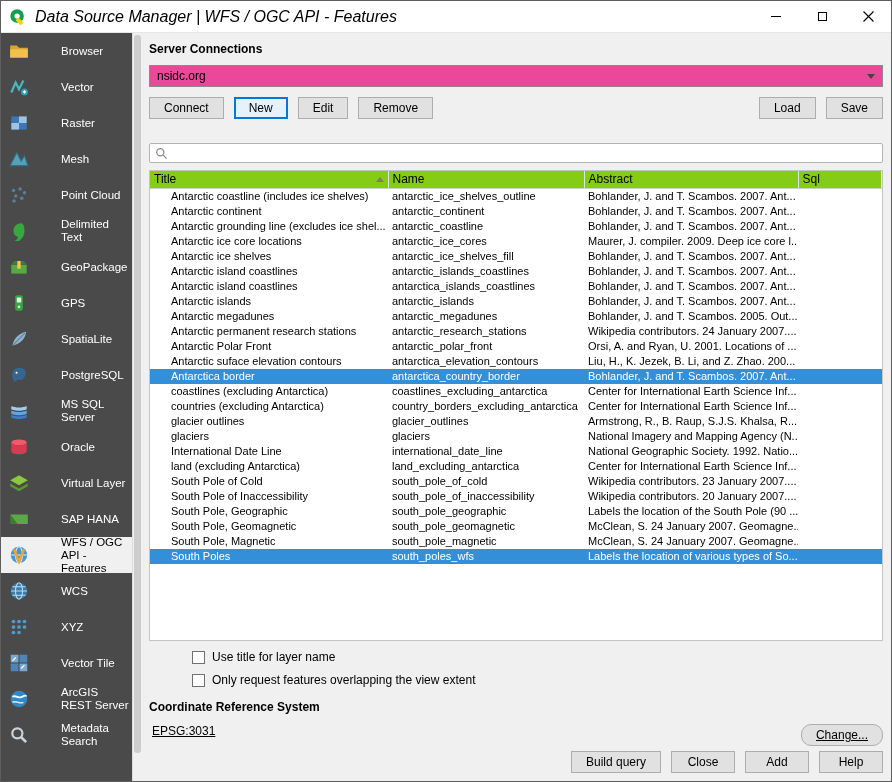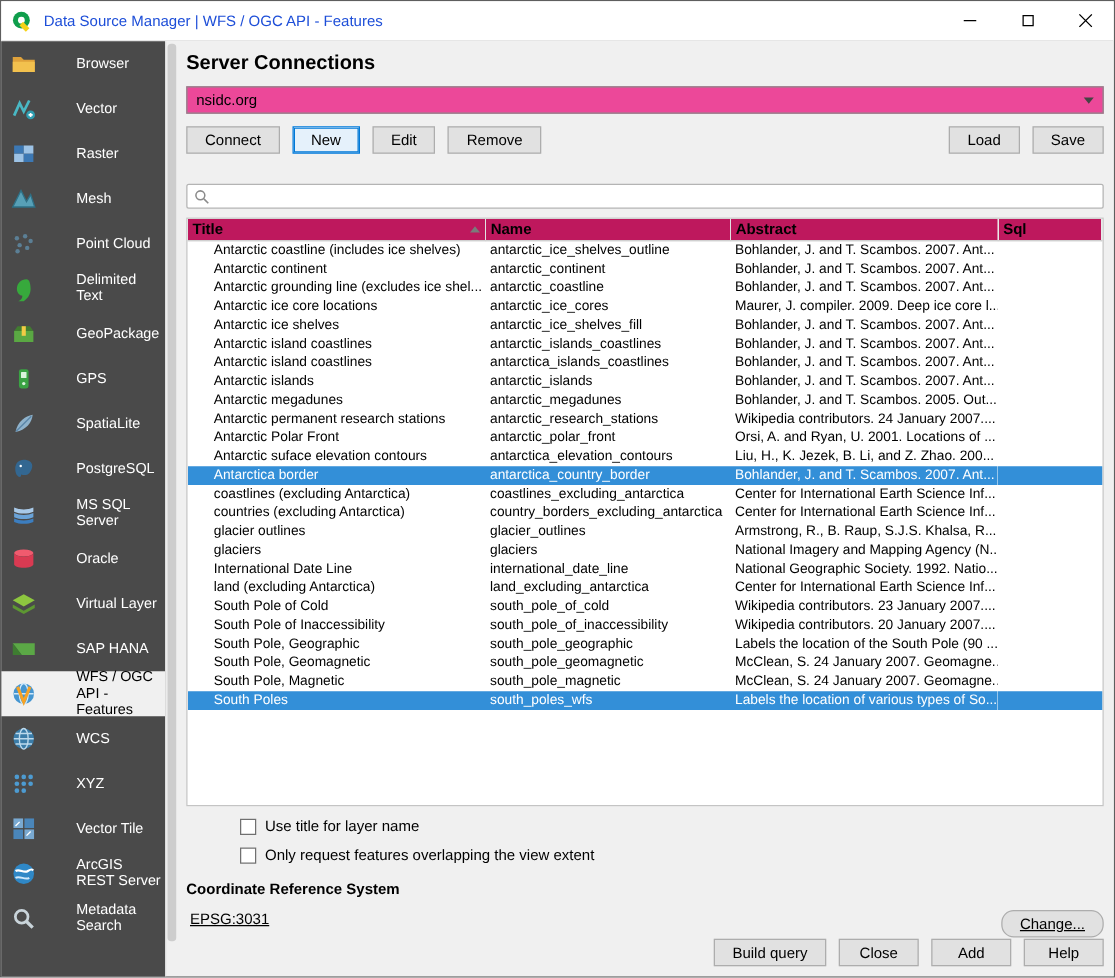--- a/index.html
+++ b/index.html
@@ -7,54 +7,54 @@
   body { font-family:"Liberation Sans", sans-serif; font-size:12px; color:#000; background:#888; }
   :root{
     --sel:#338fd8; --accent:#0078d7; --sbbg:#4a4a4a; --sbsel:#f0f0f0;
   }
   .window { width:892px; height:782px; display:flex; flex-direction:column; background:#f0f0f0; border:1px solid #5e5e5e; }
 
   
   .titlebar { height:32px; flex:0 0 32px; background:#ffffff; display:flex; align-items:center; border-bottom:1px solid #e6e6e6; }
   .app-icon { width:18px; height:18px; margin:0 8px 0 8px; flex:0 0 18px; }
   .app-icon svg { width:18px; height:18px; display:block; }
-  .title { font-size:12px; color:#1d4ed8; flex:1 1 auto; white-space:nowrap; overflow:hidden; }
+  .title { font-size:16px; color:#000000; flex:1 1 auto; white-space:nowrap; overflow:hidden;font-style:italic; }
   .win-controls { display:flex; height:32px; }
   .win-btn { width:46px; height:32px; display:flex; align-items:center; justify-content:center; cursor:default; }
   .glyph-min { width:10px; height:1px; background:#000; display:block; }
   .glyph-max { width:9px; height:9px; border:1px solid #000; display:block; }
 
   
   .main { flex:1 1 auto; display:flex; min-height:0; }
   .sidebar { width:131px; flex:0 0 131px; background:var(--sbbg); overflow:hidden; }
   .sb-item { height:36px; display:flex; align-items:center; gap:7px; padding:0 3px 0 7px; color:#fff; cursor:default; }
   .sb-item.selected { background:var(--sbsel); color:#000; }
   .sb-icon { width:22px; height:22px; flex:0 0 22px; }
   .sb-icon svg { width:22px; height:22px; display:block; }
   .sb-label { font-size:11.5px; line-height:13px;margin-left:24px; }
   .sidebar-scroll { width:10px; flex:0 0 10px; background:#f0f0f0; border-left:1px solid #dcdcdc; position:relative; }
   .sidebar-scroll .thumb { position:absolute; top:2px; left:1px; width:7px; height:96%; background:#cdcdcd; border-radius:3px; }
 
   
   .content { flex:1 1 auto; display:flex; flex-direction:column; padding:5px 8px 6px 7px; min-width:0; background:#f0f0f0; }
-  .section-label { font-weight:bold; font-size:16px; margin-top:4px; }
+  .section-label { font-weight:bold; font-size:12px; margin-top:4px; }
   .combo { height:22px; margin-top:9px; background:#ec4899; border:1px solid #8a8a8a; display:flex; align-items:center; padding:0 22px 0 7px; position:relative; font-size:12px; }
   .combo-arrow { position:absolute; right:7px; top:8px; width:0; height:0; border-left:4px solid transparent; border-right:4px solid transparent; border-top:5px solid #444; }
   .btn { height:22px; background:#e1e1e1; border:1px solid #adadad; font-size:12px; font-family:"Liberation Sans",sans-serif; padding:0 14px; color:#000; }
   .btn.focused { background:#e5f1fb; border-color:var(--accent); box-shadow:inset 0 0 0 1px var(--accent); }
   .btn-row { display:flex; gap:10px; margin-top:10px; }
   .btn-row .spacer { flex:1 1 auto; }
   .search { height:20px; margin-top:24px; border:1px solid #b4b4b4; border-radius:2px; background:#fff; display:flex; align-items:center; padding:0 5px; gap:5px; }
   .search svg { width:13px; height:13px; flex:0 0 13px; }
   .search input { flex:1 1 auto; border:none; outline:none; background:transparent; font-size:12px; font-family:"Liberation Sans",sans-serif; height:16px; }
 
   
   .table-wrap { margin-top:7px; height:471px; flex:0 0 471px; background:#fff; border:1px solid #c4c4c4; overflow:hidden; }
   table { border-collapse:collapse; width:100%; table-layout:fixed; }
-  thead th { background:#be185d; border-right:1px solid #e2e2e2; border-bottom:1px solid #d0d0d0; font-weight:bold; font-size:12px; text-align:left; height:17px; padding:0 4px; position:relative; white-space:nowrap; overflow:hidden; }
+  thead th { background:#84cc16; border-right:1px solid #e2e2e2; border-bottom:1px solid #d0d0d0; font-weight:normal; font-size:12px; text-align:left; height:17px; padding:0 4px; position:relative; white-space:nowrap; overflow:hidden; }
   .sort-arrow { position:absolute; right:4px; top:6px; width:0; height:0; border-left:4px solid transparent; border-right:4px solid transparent; border-bottom:5px solid #7b7b7b; }
   tbody td { font-size:11px; height:15px; line-height:15px; padding:0 4px; white-space:nowrap; overflow:hidden; }
   tbody td.c-title { padding-left:21px; }
   tbody tr.selected { background:var(--sel); color:#fff; }
 
   
   .cb-row { display:flex; align-items:center; gap:7px; margin:9px 0 0 3px; font-size:12px;padding-left:40px; }
   .cb { width:13px; height:13px; flex:0 0 13px; background:#fff; border:1px solid #707070; }
   .crs-header { font-weight:bold; font-size:12px; margin-top:13px; }
   .crs-row { display:flex; align-items:flex-start; justify-content:space-between; margin:10px 0 0 3px;text-decoration:underline; }

